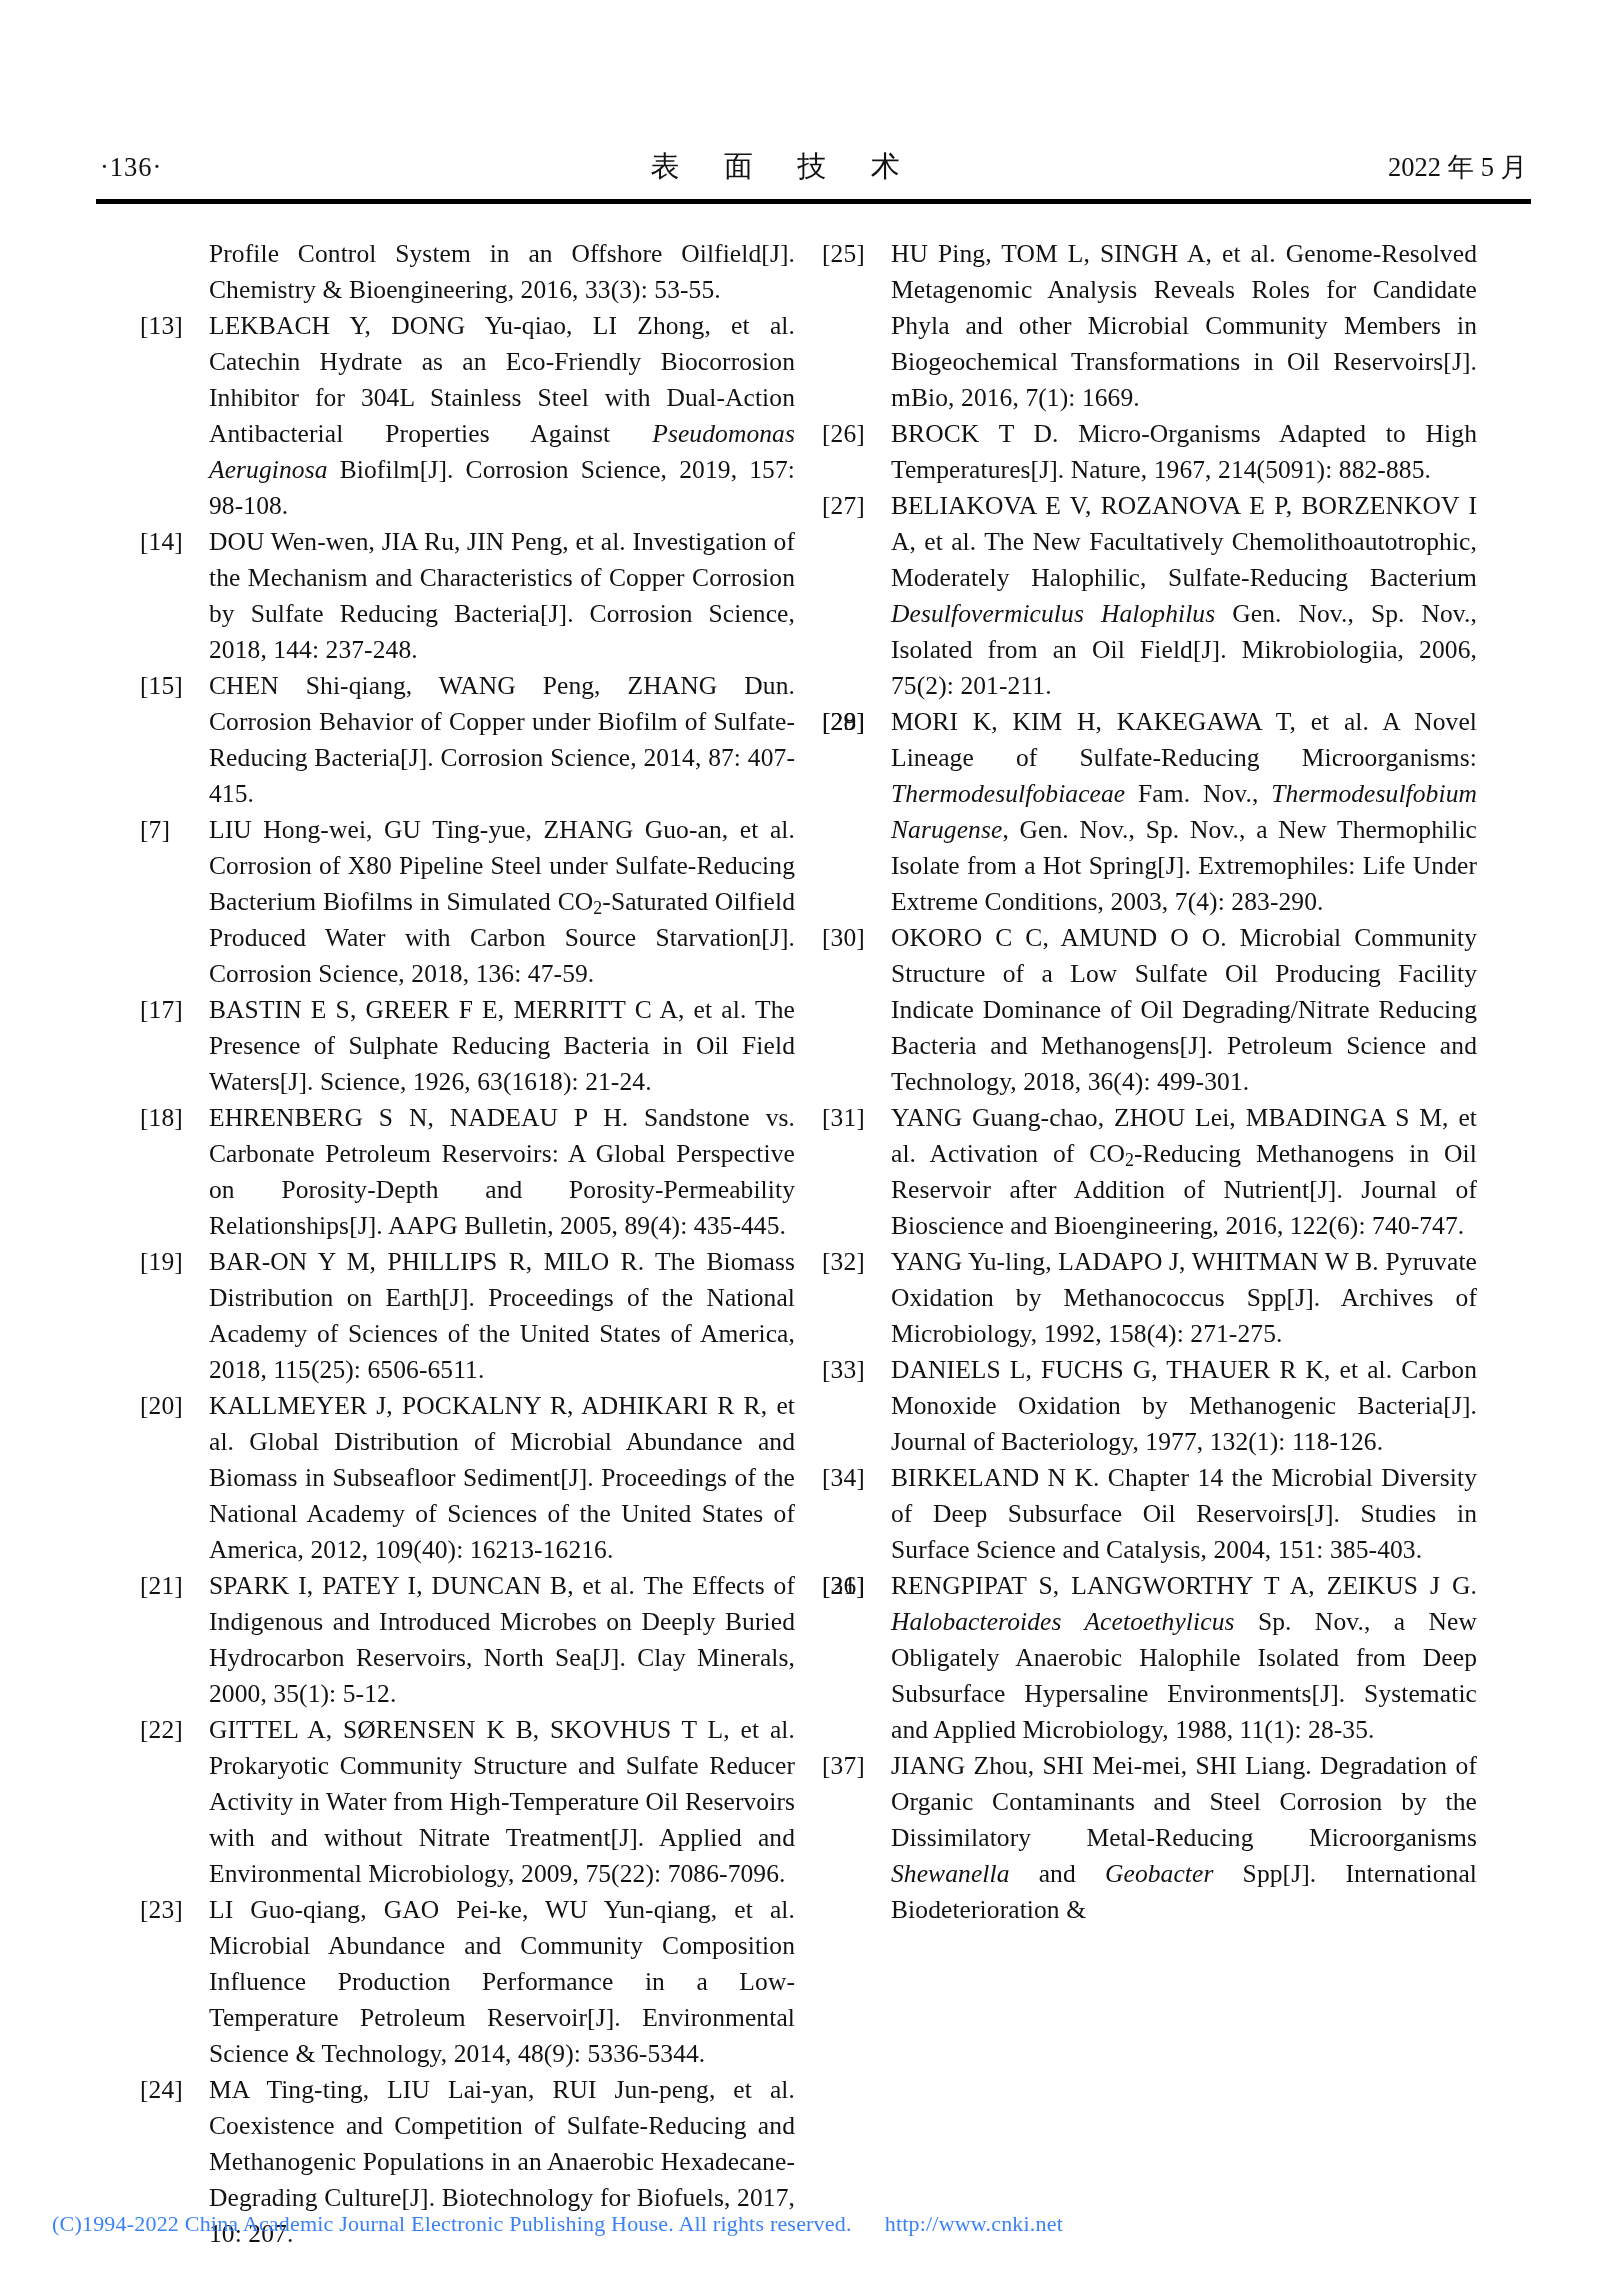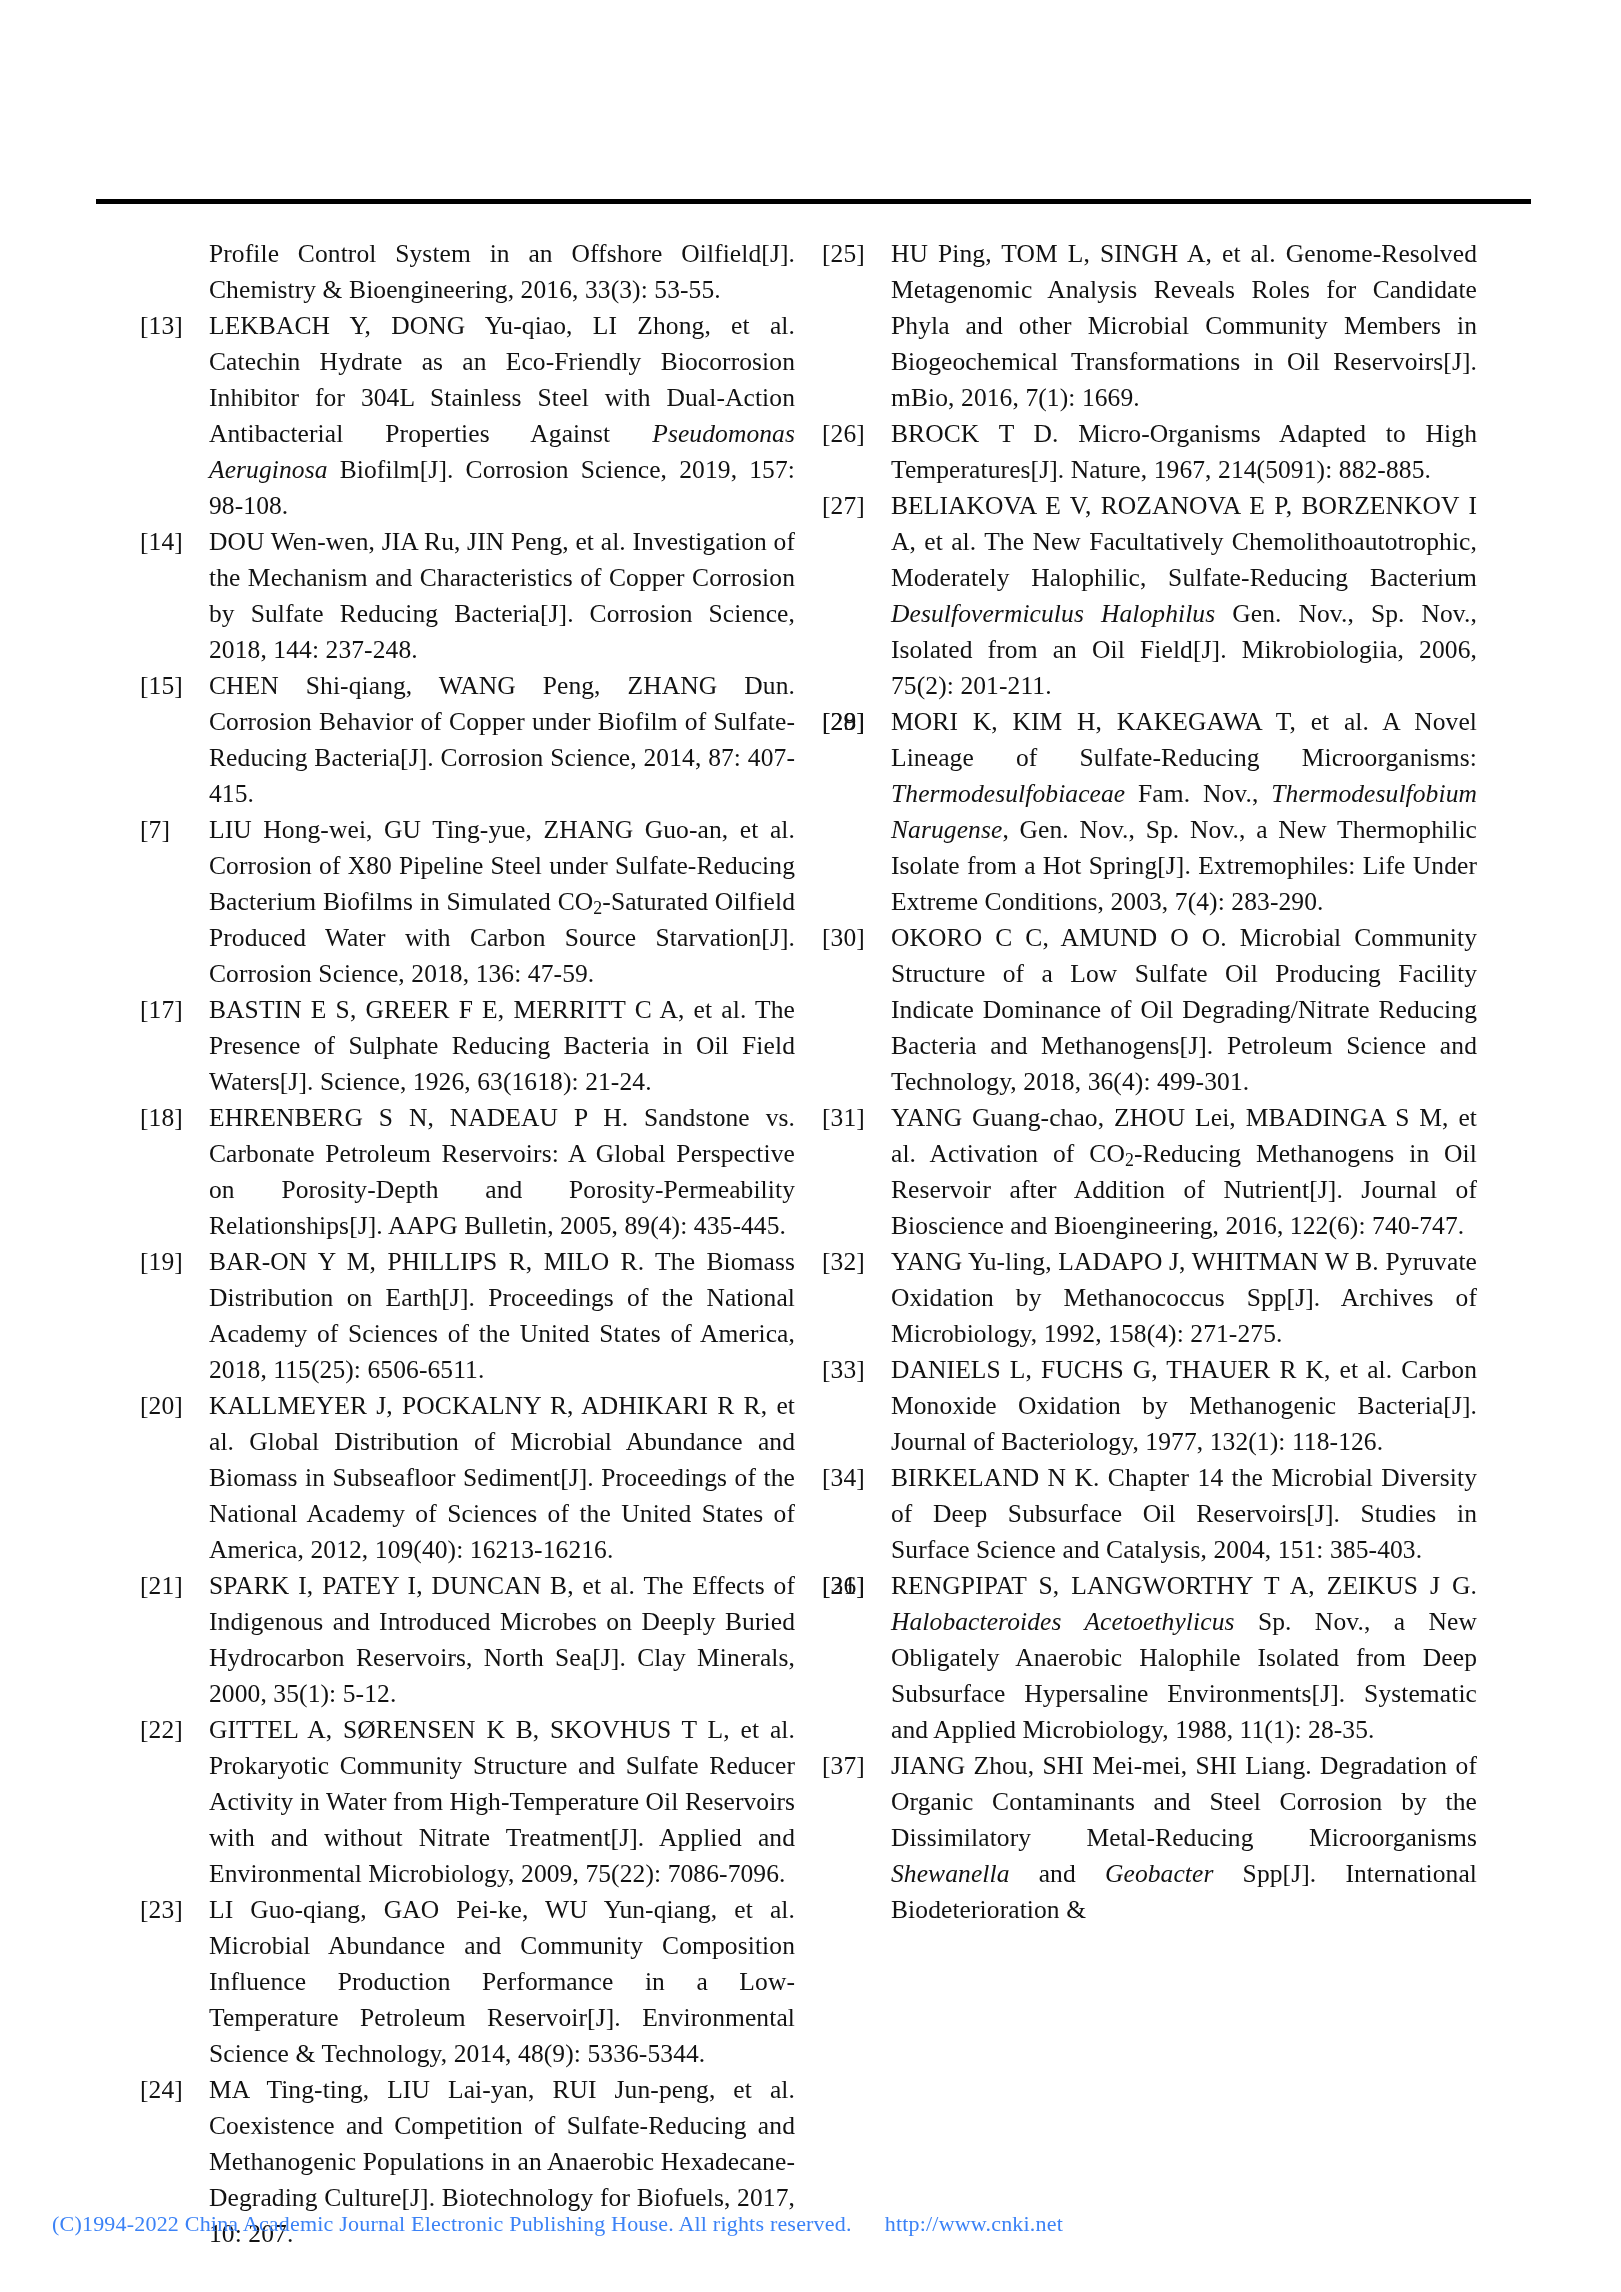--- a/index.html
+++ b/index.html
@@ -50,20 +50,25 @@
     font-size:22px;
     letter-spacing:0.2px;
     white-space:nowrap;
   }
 </style>
 </head>
 <body>
 
 <div class="page">
 
+  <header class="page-header">
+    <span class="page-number">·136·</span>
+    <span class="journal-title">表 面 技 术</span>
+    <span class="issue-date">2022 年 5 月</span>
+  </header>
 
   <div class="header-rule"></div>
 
   <main class="columns">
     <ol class="col" id="col-left">
         <li class="ref"><span class="ref-id"></span><span class="ref-text">Profile Control System in an Offshore Oilfield[J]. Chemistry &amp; Bioengineering, 2016, 33(3): 53-55.</span></li>
         <li class="ref"><span class="ref-id">[13]</span><span class="ref-text">LEKBACH Y, DONG Yu-qiao, LI Zhong, et al. Catechin Hydrate as an Eco-Friendly Biocorrosion Inhibitor for 304L Stainless Steel with Dual-Action Antibacterial Properties Against <i>Pseudomonas Aeruginosa</i> Biofilm[J]. Corrosion Science, 2019, 157: 98-108.</span></li>
         <li class="ref"><span class="ref-id">[14]</span><span class="ref-text">DOU Wen-wen, JIA Ru, JIN Peng, et al. Investigation of the Mechanism and Characteristics of Copper Corrosion by Sulfate Reducing Bacteria[J]. Corrosion Science, 2018, 144: 237-248.</span></li>
         <li class="ref"><span class="ref-id">[15]</span><span class="ref-text">CHEN Shi-qiang, WANG Peng, ZHANG Dun. Corrosion Behavior of Copper under Biofilm of Sulfate-Reducing Bacteria[J]. Corrosion Science, 2014, 87: 407-415.</span></li>
         <li class="ref"><span class="ref-id">[7]</span><span class="ref-text">LIU Hong-wei, GU Ting-yue, ZHANG Guo-an, et al. Corrosion of X80 Pipeline Steel under Sulfate-Reducing Bacterium Biofilms in Simulated CO<sub>2</sub>-Saturated Oilfield Produced Water with Carbon Source Starvation[J]. Corrosion Science, 2018, 136: 47-59.</span></li>

